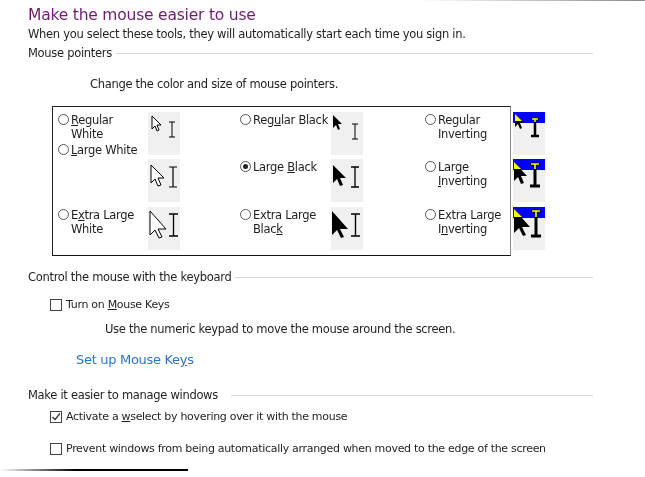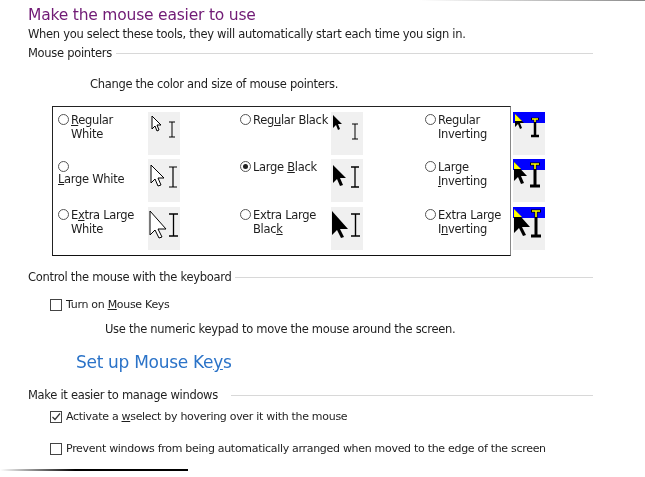--- a/index.html
+++ b/index.html
@@ -13,21 +13,21 @@
   .topline{left:420px;top:0;width:225px;height:1px;background:linear-gradient(to right,#fff,#888);}
   .bottomline{left:0;top:469px;width:188px;height:2px;background:linear-gradient(to right,#fff,#000 40%,#000);}
   .ptr-box{left:52px;top:98px;width:459px;height:150px;border:1px solid #222;border-right-color:#888;border-bottom-color:#111;box-sizing:border-box;margin-top:8px;}
   .opt{display:flex;align-items:flex-start;font-size:11.5px;letter-spacing:-0.3px;line-height:14px;}
   .radio{width:11px;height:11px;border:1px solid #555;border-radius:50%;box-sizing:border-box;margin-right:2px;margin-top:1px;flex:0 0 auto;position:relative;background:#fff;}
   .radio.on::after{content:"";position:absolute;left:2px;top:2px;width:5px;height:5px;border-radius:50%;background:#222;}
   .preview{width:32px;height:43px;background:#f0f0f0;position:absolute;}
   .preview svg{position:absolute;left:0;top:0;}
   .chk{width:12px;height:12px;border:1px solid #444;box-sizing:border-box;background:#fff;position:relative;flex:0 0 auto;margin-right:4px;}
   .chk-row{display:flex;align-items:flex-end;font-size:11px;letter-spacing:-0.3px;}
-  .link{color:#2b73c8;font-size:17px;letter-spacing:-0.3px;cursor:pointer;}
+  .link{color:#2b73c8;font-size:13px;letter-spacing:-0.3px;cursor:pointer;}
   u{text-decoration:underline;}
 </style>
 </head>
 <body>
 
 <div class="abs topline"></div>
 
 <div class="abs title">Make the mouse easier to use</div>
 <div class="abs subtitle">When you select these tools, they will automatically start each time you sign in.</div>
 
@@ -68,21 +68,21 @@
   <div class="preview" style="left:460px;top:5px;">
     <svg width="32" height="43">
         <rect x="0" y="0" width="32" height="11" fill="#0000ff"></rect>
         <path d="M2 2 L2 15 L5 12 L7 17 L9 16 L7 11 L11 11 Z" fill="#000"></path>
         <path d="M2 2 L2 9 L9 9 Z" fill="#ffff00"></path>
         <path d="M18 7 L26 7 M22 7 L22 24 M18 24 L26 24" stroke="#000" stroke-width="2.5" fill="none"></path>
         <path d="M19 7 L25 7 M22 7 L22 10" stroke="#ffff00" stroke-width="1.5"></path>
       </svg>
   </div>
 
-  <div class="abs opt" style="left:5px;top:53px;flex-direction:column;">
+  <div class="abs opt" style="left:5px;top:36px;">
     <span class="radio"></span>
     <span><u>L</u><span>arge White</span></span>
   </div>
   <div class="preview" style="left:95px;top:52px;">
     <svg width="32" height="43">
         <path d="M3 6 L3 24 L7 20 L10 27 L13 26 L10 19 L16 19 Z" fill="#fff" stroke="#000" stroke-width="1"></path>
         <path d="M21 8 L29 8 M25 8 L25 28 M21 28 L29 28" stroke="#000" stroke-width="1.2" fill="none"></path>
       </svg>
   </div>
 

